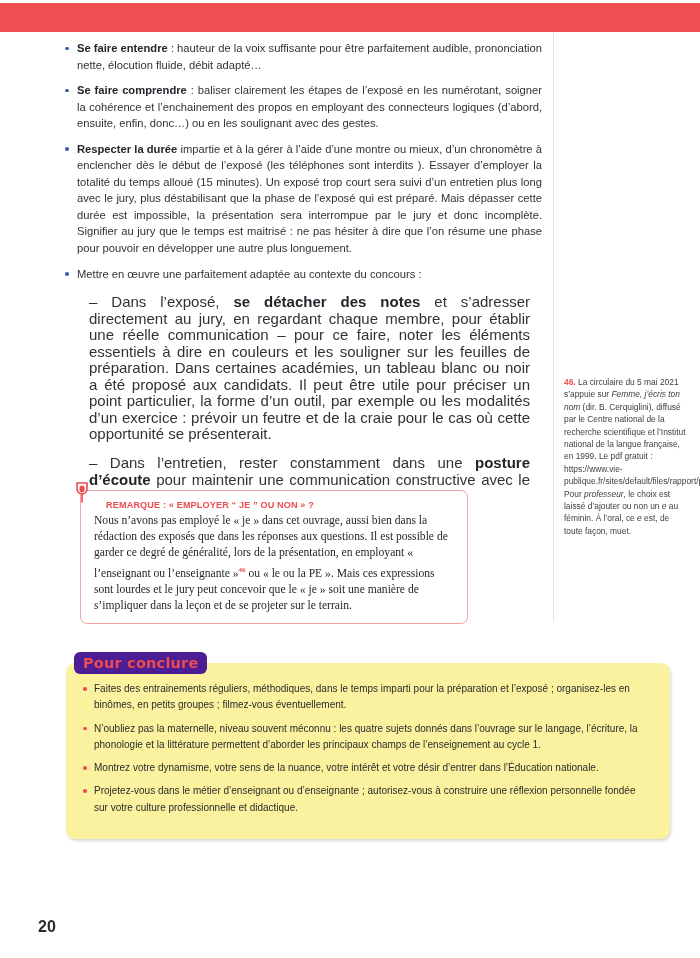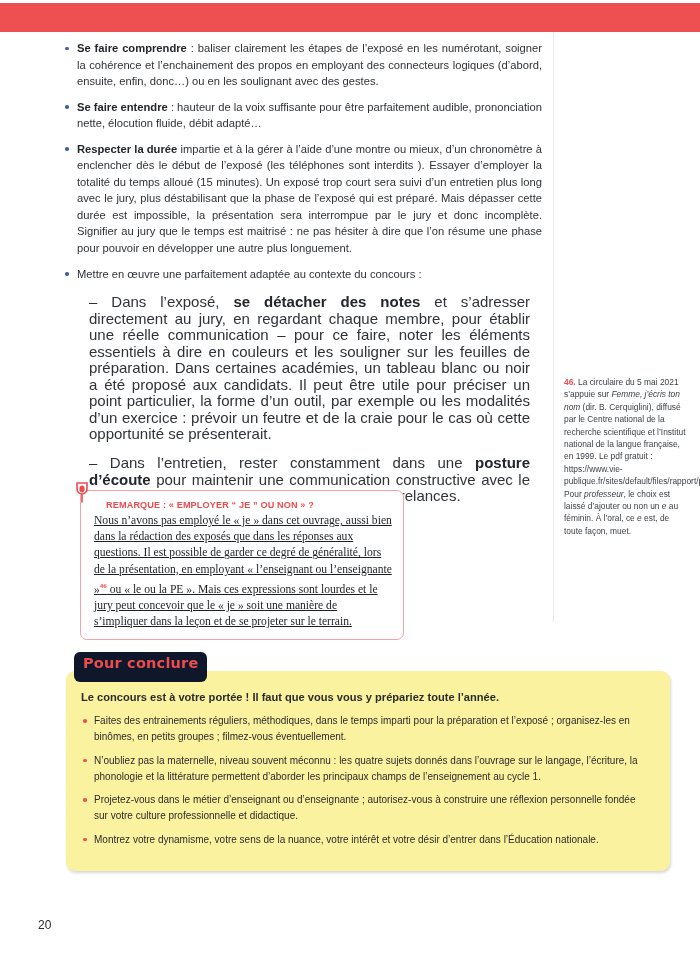--- a/index.html
+++ b/index.html
@@ -81,21 +81,21 @@
   .margin-note .fn-num {
     color: #ee5052;
     font-weight: bold;
   }
   .margin-note i { font-style: italic; }
 
   
   .remarque {
     position: absolute;
     left: 80px; top: 490px;
-    width: 324px;
+    width: 388px;
     border: 1.1px solid #f3a3a6;
     border-radius: 7px;
     background: #ffffff;
     padding: 9px 11px 9px 13px;
   }
   .remarque-pin {
     position: absolute;
     left: -7px; top: -9px;
     width: 16px; height: 22px;
   }
@@ -105,43 +105,42 @@
     color: #ee4b4e;
     letter-spacing: 0.15px;
     margin: 0 0 3px 12px;
   }
   .remarque-body {
     font-family: "Liberation Serif", serif;
     font-size: 11.6px;
     line-height: 16.2px;
     color: #1d2024;
     margin: 0;
-    text-decoration: underline;
   }
   .remarque-body sup {
     font-size: 7px;
     color: #ee4b4e;
     font-weight: bold;
     vertical-align: super;
   }
 
   
   .conclure-wrap {
     position: absolute;
     left: 66px; top: 652px;
     width: 604px;
   }
   .conclure-tab {
     position: relative;
     z-index: 3;
     display: inline-block;
     margin-left: 8px;
-    background: #0f172a;
+    background: #4c1d95;
     border-radius: 6px;
-    padding: 2px 9px 10px 9px;
+    padding: 2px 9px 2px 9px;
     box-shadow: 0 0 0 0 #fff;
   }
   .conclure-tab span {
     font-family: "DejaVu Sans", sans-serif;
     font-weight: bold;
     font-size: 14.5px;
     color: #ee4b4e;
     letter-spacing: 0.2px;
   }
   .conclure-box {
@@ -180,39 +179,39 @@
     text-align: center;
     font-size: 11.1px;
     font-weight: bold;
     color: #2b2b2b;
   }
 
   
   .page-num {
     position: absolute;
     left: 38px; top: 918px;
-    font-size: 12px;
-    color: #2b2b2b;
-    font-weight: normal;
+    font-size: 16px;
+    color: #2b2b2b;
+    font-weight: bold;
   }
 </style>
 </head>
 <body>
 
 <div class="top-bar"></div>
 <div class="col-divider"></div>
 
 <div class="main-col">
 
   <p class="bullet-p">
+    <b>Se faire entendre</b><span> : hauteur de la voix suffisante pour être parfaitement audible, prononciation nette, élocution fluide, débit adapté…</span>
+  </p>
+
+  <p class="bullet-p">
     <b>Se faire comprendre</b><span> : baliser clairement les étapes de l’exposé en les numérotant, soigner la cohérence et l’enchainement des propos en employant des connecteurs logiques (d’abord, ensuite, enfin, donc…) ou en les soulignant avec des gestes.</span>
-  </p>
-
-  <p class="bullet-p">
-    <b>Se faire entendre</b><span> : hauteur de la voix suffisante pour être parfaitement audible, prononciation nette, élocution fluide, débit adapté…</span>
   </p>
 
   <p class="bullet-p">
     <b>Respecter la durée</b><span> impartie et à la gérer à l’aide d’une montre ou mieux, d’un chronomètre à enclencher dès le début de l’exposé (les téléphones sont interdits ). Essayer d’employer la totalité du temps alloué (15 minutes). Un exposé trop court sera suivi d’un entretien plus long avec le jury, plus déstabilisant que la phase de l’exposé qui est préparé. Mais dépasser cette durée est impossible, la présentation sera interrompue par le jury et donc incomplète. Signifier au jury que le temps est maitrisé :  ne pas hésiter à dire que l’on résume une phase pour pouvoir en développer une autre plus longuement.</span>
   </p>
 
   <p class="bullet-p" style="margin-bottom:2px;">
     <span>Mettre en œuvre une parfaitement adaptée au contexte du concours :</span>
   </p>
 
@@ -240,21 +239,20 @@
   <p class="remarque-body">
     <span>Nous n’avons pas employé le « je » dans cet ouvrage, aussi bien dans la rédaction des exposés que dans les réponses aux questions. Il est possible de garder ce degré de généralité, lors de la présentation, en employant « l’enseignant ou l’enseignante »</span><sup>46</sup><span> ou « le ou la PE ». Mais ces expressions sont lourdes et le jury peut concevoir que le « je » soit une manière de s’impliquer dans la leçon et de se projeter sur le terrain.</span>
   </p>
 </div>
 
 <div class="conclure-wrap">
   <div class="conclure-tab">
     <span>Pour conclure</span>
   </div>
   <div class="conclure-box">
-    <p class="conclure-lead">Le concours est à votre portée ! Il faut que vous vous y prépariez toute l’année.</p>
     <p class="conclure-item">Faites des entrainements réguliers, méthodiques, dans le temps imparti pour la préparation et l’exposé ; organisez-les en binômes, en petits groupes ; filmez-vous éventuellement.</p>
     <p class="conclure-item">N’oubliez pas la maternelle, niveau souvent méconnu : les quatre sujets donnés dans l’ouvrage sur le langage, l’écriture, la phonologie et la littérature permettent d’aborder les principaux champs de l’enseignement au cycle 1.</p>
+    <p class="conclure-item">Montrez votre dynamisme, votre sens de la nuance, votre intérêt et votre désir d’entrer dans l’Éducation nationale.</p>
     <p class="conclure-item">Projetez-vous dans le métier d’enseignant ou d’enseignante ; autorisez-vous à construire une réflexion personnelle fondée sur votre culture professionnelle et didactique.</p>
-    <p class="conclure-item">Montrez votre dynamisme, votre sens de la nuance, votre intérêt et votre désir d’entrer dans l’Éducation nationale.</p>
   </div>
 </div>
 
 <div class="page-num">20</div>
 
 </body></html>

